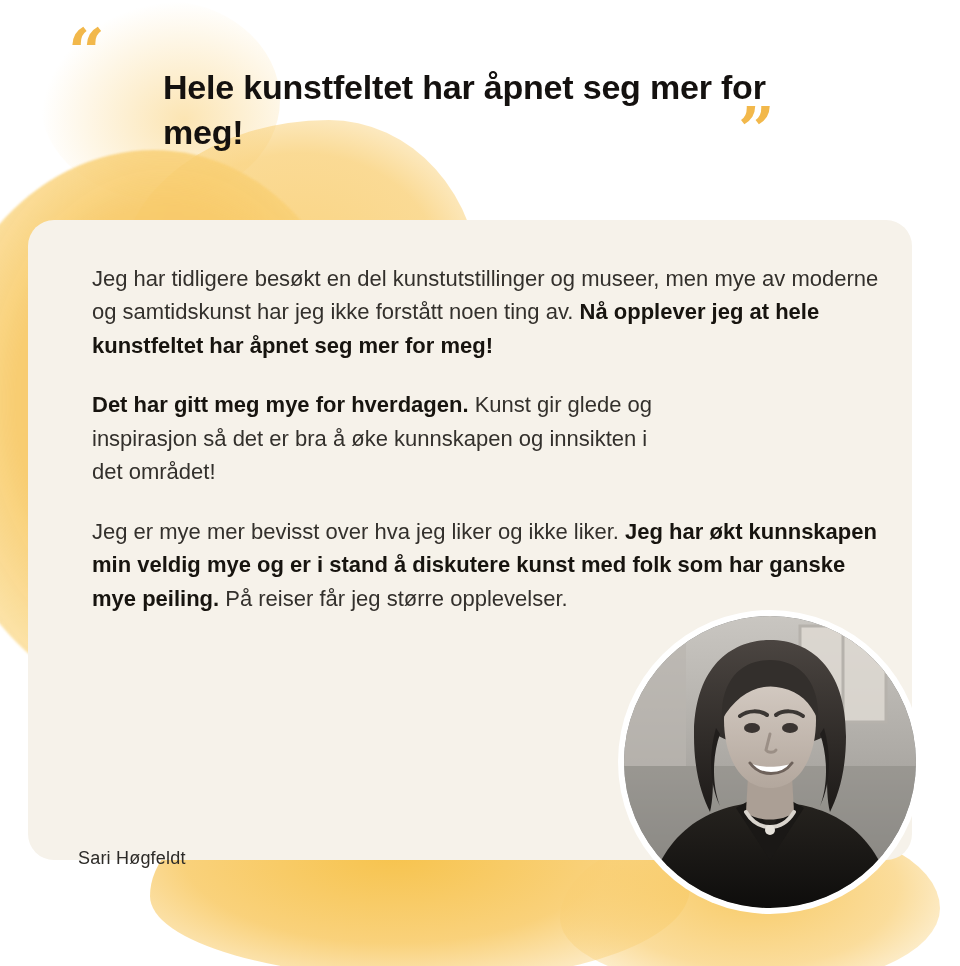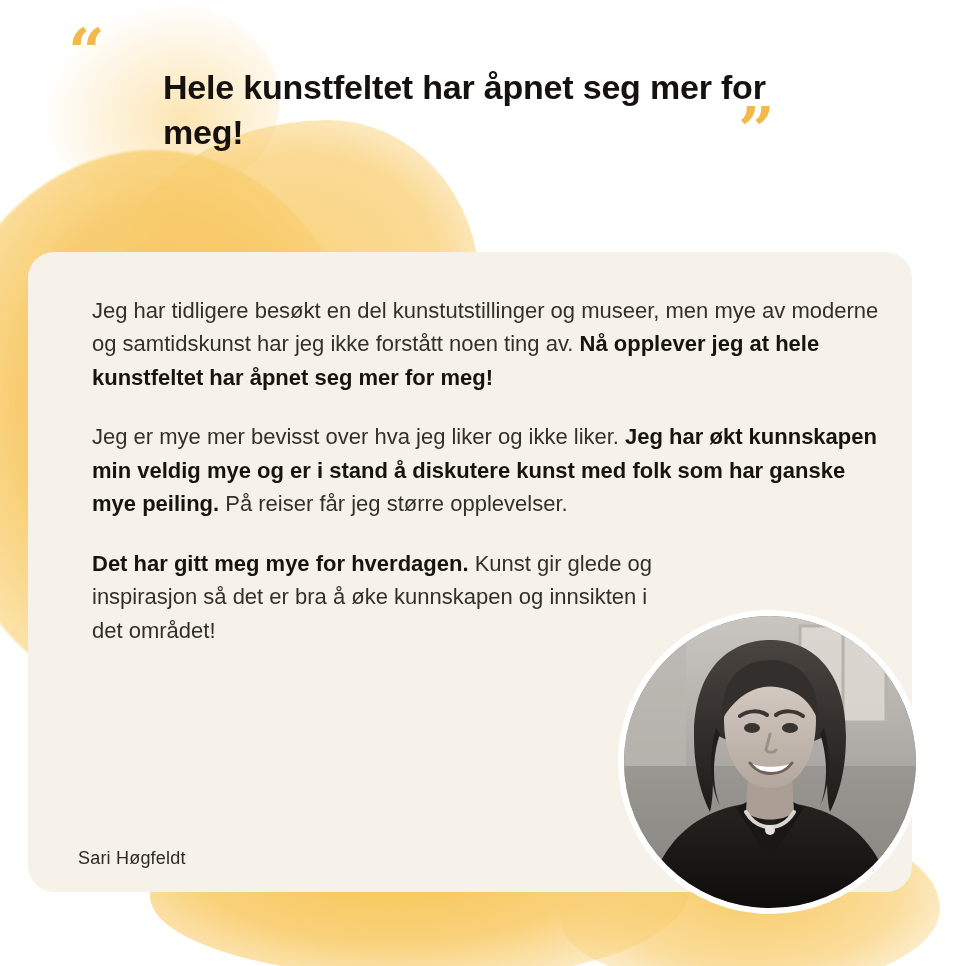--- a/index.html
+++ b/index.html
@@ -105,21 +105,20 @@
 
   
   .card {
     position: absolute;
     left: 28px;
     top: 220px;
     width: 884px;
     height: 640px;
     background: #f6f2ea;
     border-radius: 26px;
-    margin-top: 32px;
   }
   .card-body {
     position: absolute;
     left: 64px;
     top: 42px;
     width: 820px;
   }
   .para {
     font-size: 22px;
     line-height: 1.52;
@@ -177,22 +176,22 @@
   <div class="blob blob-d"></div>
 
   <div class="quote-mark quote-open">“</div>
   <div class="quote-mark quote-close">”</div>
 
   <h1 class="headline">Hele kunstfeltet har åpnet seg mer for meg!</h1>
 
   <div class="card">
     <div class="card-body">
       <p class="para p1"><span>Jeg har tidligere besøkt en del kunstutstillinger og museer, men mye av moderne og samtidskunst har jeg ikke forstått noen ting av. </span><b>Nå opplever jeg at hele kunstfeltet har åpnet seg mer for meg!</b></p>
+      <p class="para p3"><b>Det har gitt meg mye for hverdagen.</b><span> Kunst gir glede og inspirasjon så det er bra å øke kunnskapen og innsikten i det området!</span></p>
       <p class="para p2"><span>Jeg er mye mer bevisst over hva jeg liker og ikke liker. </span><b>Jeg har økt kunnskapen min veldig mye og er i stand å diskutere kunst med folk som har ganske mye peiling.</b><span> På reiser får jeg større opplevelser.</span></p>
-      <p class="para p3"><b>Det har gitt meg mye for hverdagen.</b><span> Kunst gir glede og inspirasjon så det er bra å øke kunnskapen og innsikten i det området!</span></p>
     </div>
   </div>
 
   <div class="attribution">Sari Høgfeldt</div>
 
   <div class="portrait">
     <svg viewBox="0 0 292 292" xmlns="http://www.w3.org/2000/svg">
       <defs>
         <linearGradient id="bgWall" x1="0" y1="0" x2="0" y2="1">
           <stop offset="0%" stop-color="#c9c6c1"></stop>

